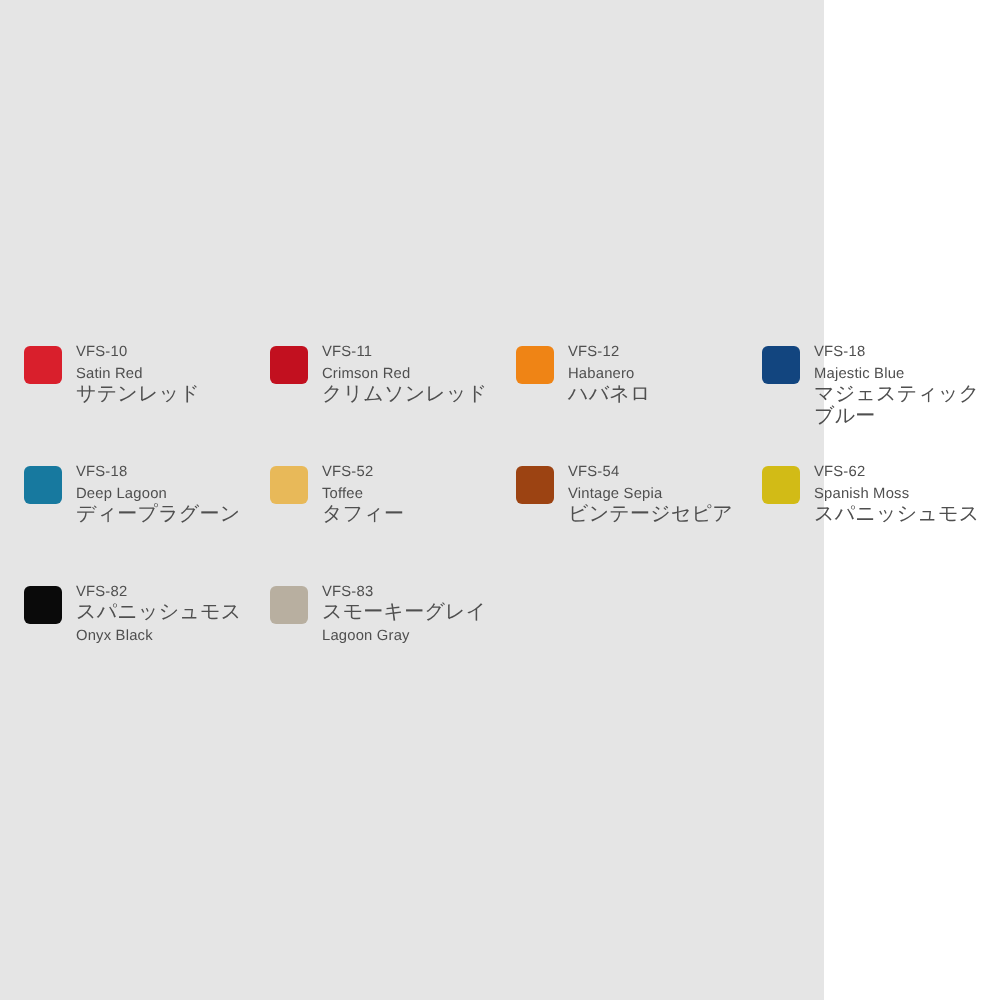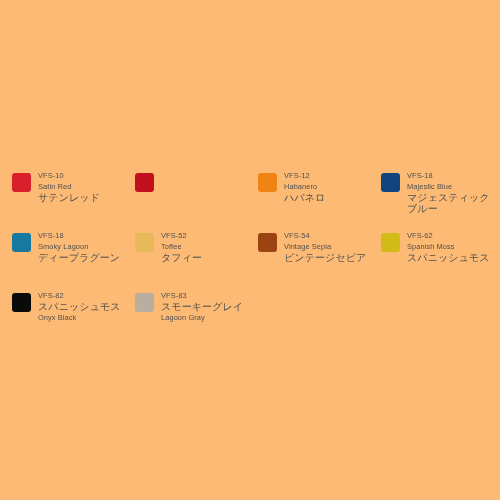--- a/index.html
+++ b/index.html
@@ -12,23 +12,23 @@
     height: 500px;
     background: #ffffff;
     font-family: "Liberation Sans", "DejaVu Sans", sans-serif;
     overflow: hidden;
     position: relative;
   }
   #swatch-chart {
     position: absolute;
     left: 0;
     top: 0;
-    width: 500px;
+    width: 412px;
     height: 500px;
-    background: #fdba74;
+    background: #e5e5e5;
   }
   .swatch-grid {
     position: absolute;
     left: 12px;
     top: 170px;
     width: 488px;
     display: grid;
     grid-template-columns: 123px 123px 123px 123px;
     grid-template-rows: 60px 60px 60px;
   }
@@ -73,20 +73,25 @@
       <div class="swatch-cell">
         <div class="swatch-chip" style="background: rgb(217, 31, 44);"></div>
         <div class="swatch-text">
           <span class="ln code">VFS-10</span>
           <span class="ln en">Satin Red</span>
           <span class="ln jp">サテンレッド</span>
         </div>
       </div>
       <div class="swatch-cell">
         <div class="swatch-chip" style="background: rgb(194, 16, 31);"></div>
+        <div class="swatch-text">
+          <span class="ln code">VFS-11</span>
+          <span class="ln en">Crimson Red</span>
+          <span class="ln jp">クリムソンレッド</span>
+        </div>
       </div>
       <div class="swatch-cell">
         <div class="swatch-chip" style="background: rgb(239, 132, 21);"></div>
         <div class="swatch-text">
           <span class="ln code">VFS-12</span>
           <span class="ln en">Habanero</span>
           <span class="ln jp">ハバネロ</span>
         </div>
       </div>
       <div class="swatch-cell">
@@ -94,21 +99,21 @@
         <div class="swatch-text">
           <span class="ln code">VFS-18</span>
           <span class="ln en">Majestic Blue</span>
           <span class="ln jp">マジェスティックブルー</span>
         </div>
       </div>
       <div class="swatch-cell">
         <div class="swatch-chip" style="background: rgb(23, 121, 159);"></div>
         <div class="swatch-text">
           <span class="ln code">VFS-18</span>
-          <span class="ln en">Smoky Lagoon</span>
+          <span class="ln en">Deep Lagoon</span>
           <span class="ln jp">ディープラグーン</span>
         </div>
       </div>
       <div class="swatch-cell">
         <div class="swatch-chip" style="background: rgb(232, 185, 89);"></div>
         <div class="swatch-text">
           <span class="ln code">VFS-52</span>
           <span class="ln en">Toffee</span>
           <span class="ln jp">タフィー</span>
         </div>

